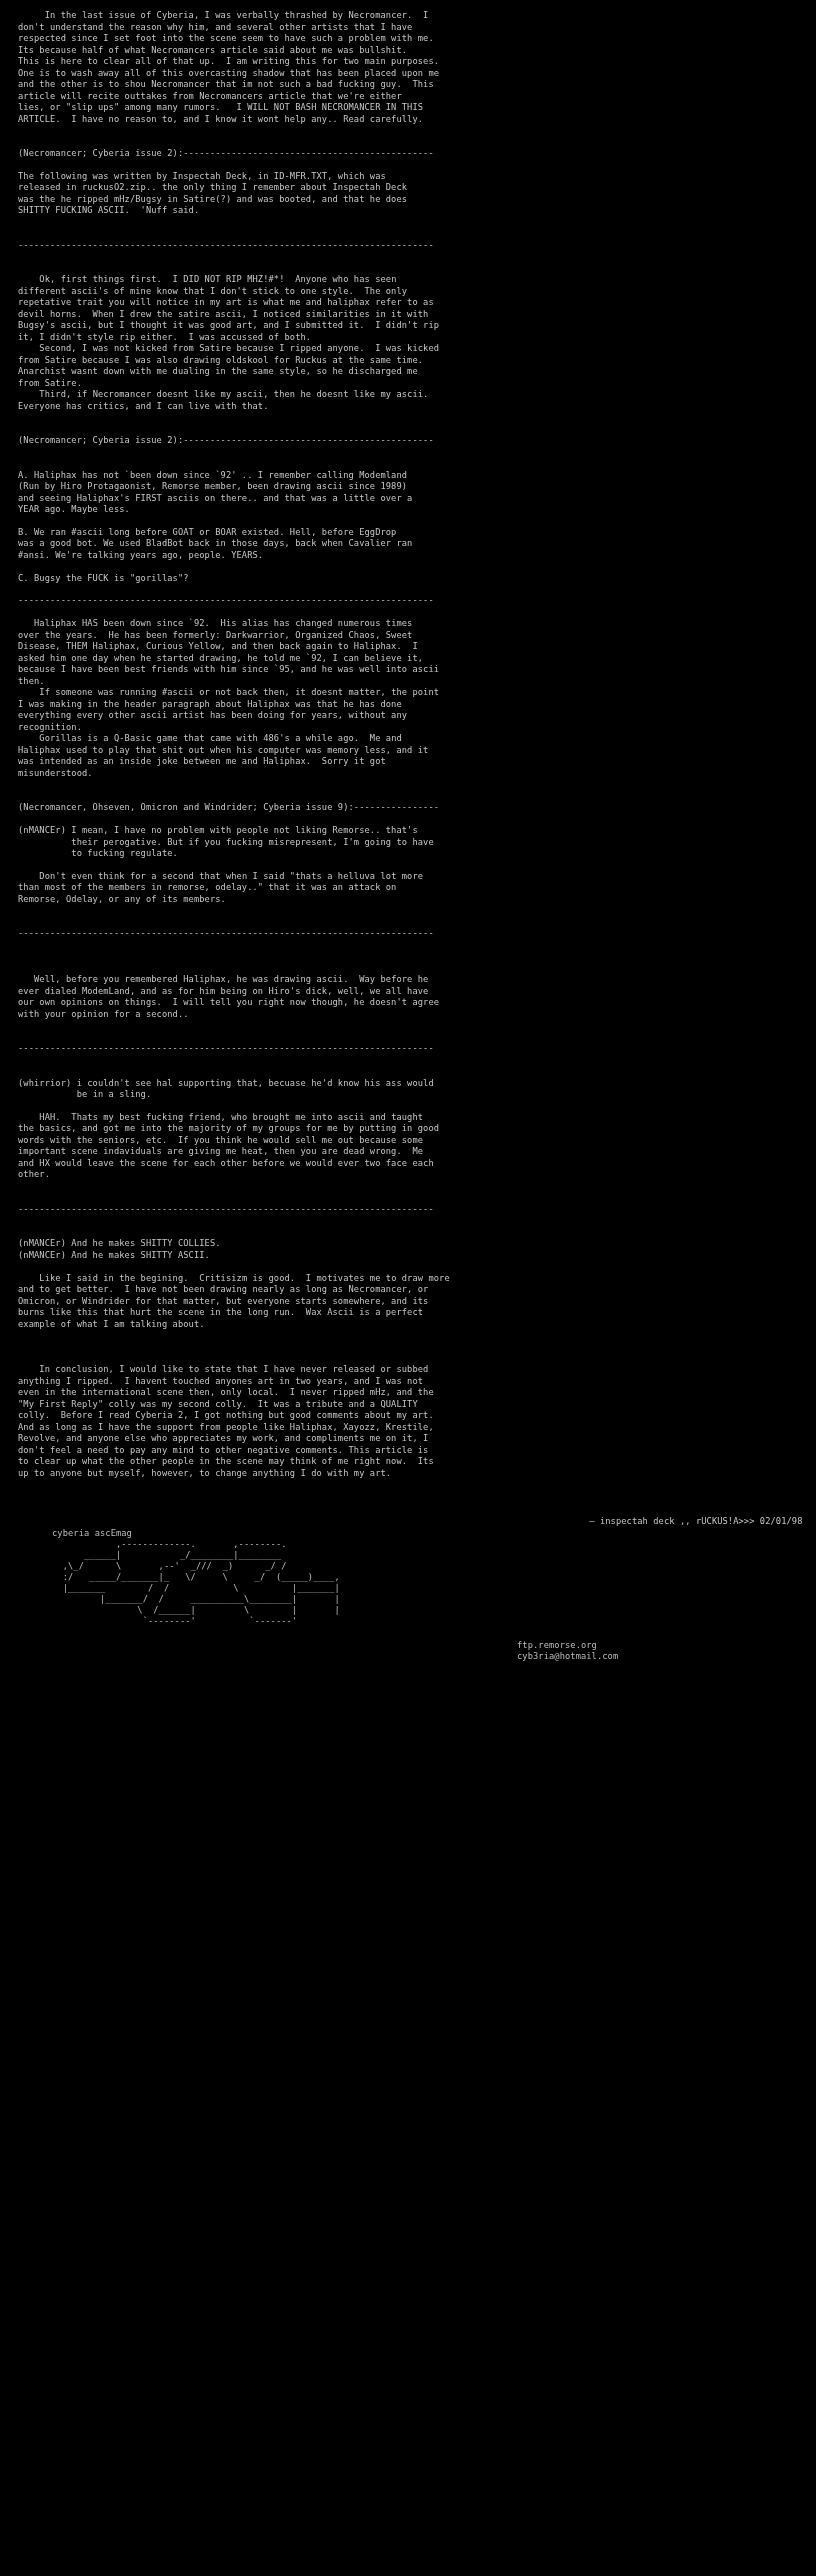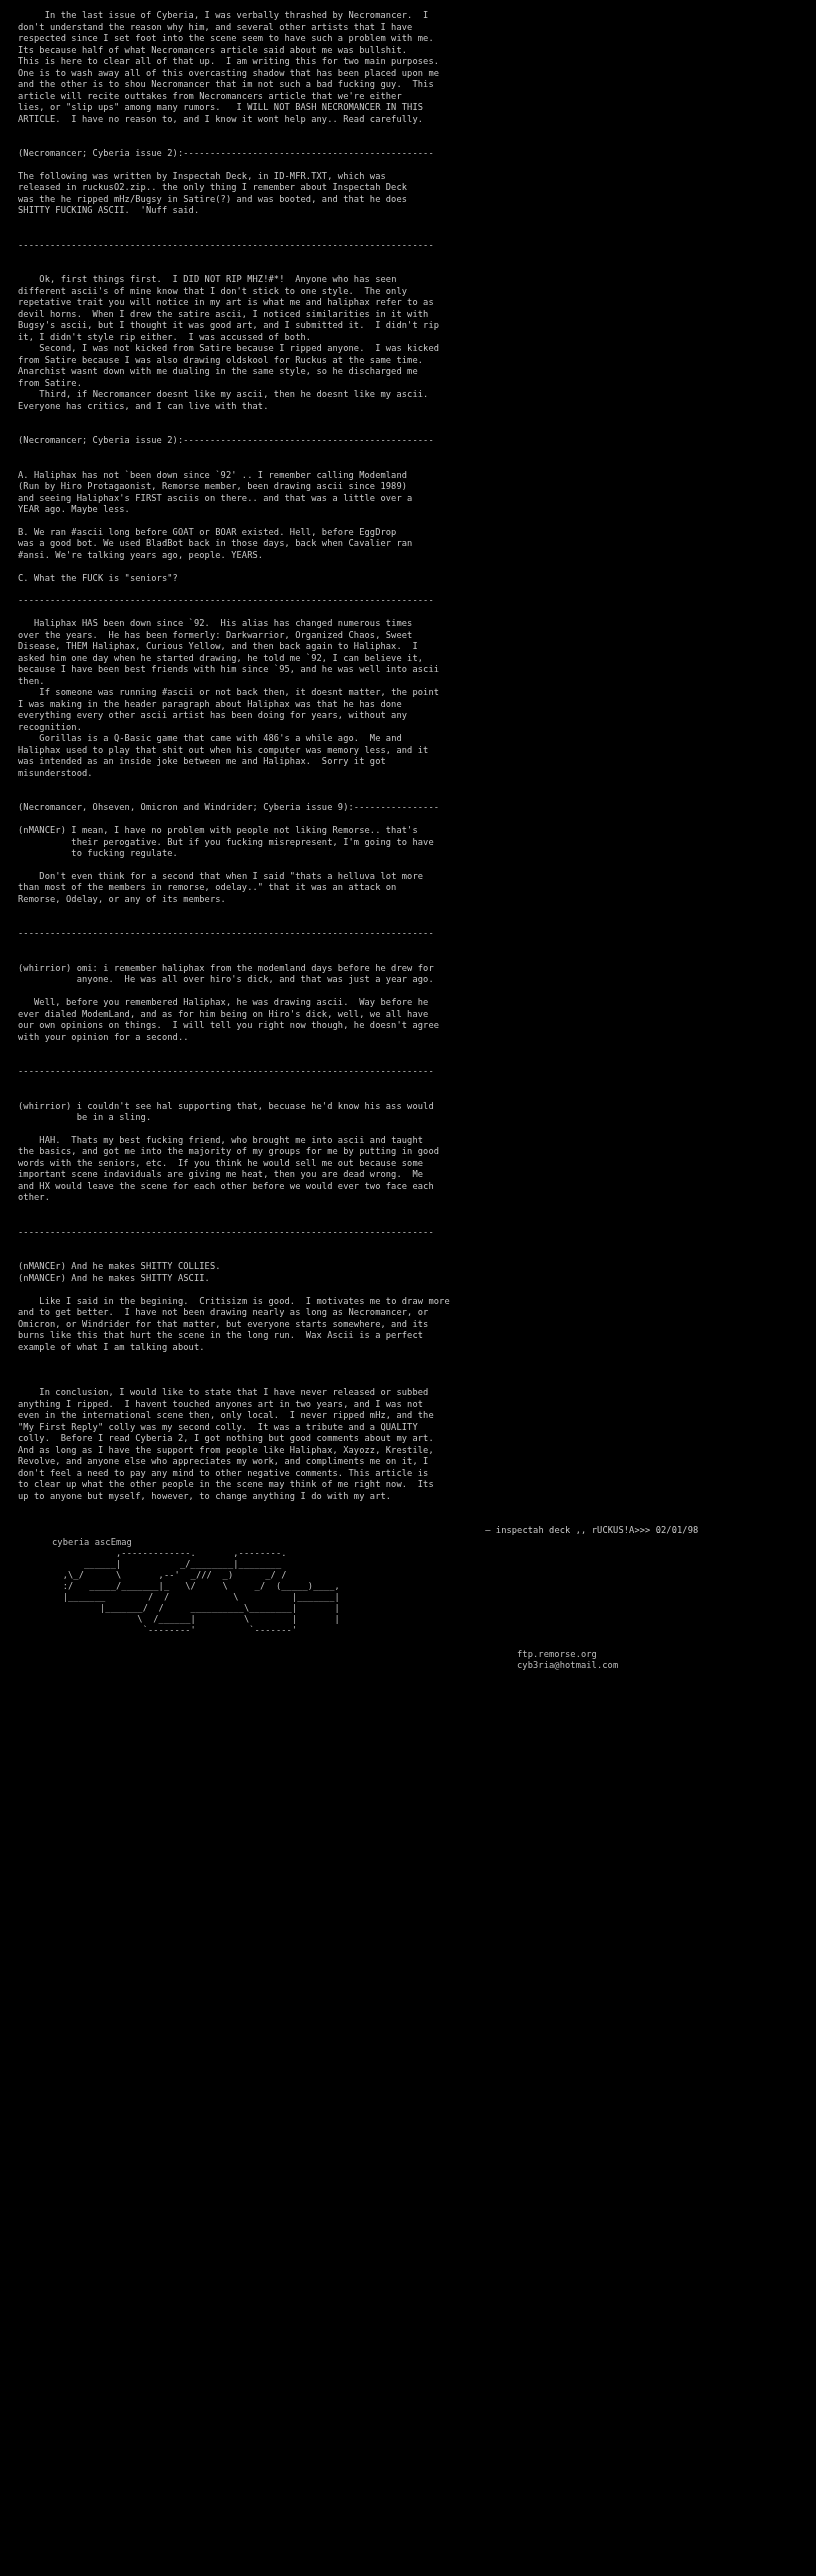--- a/index.html
+++ b/index.html
@@ -42,22 +42,23 @@
   pre.block {
     margin-bottom: 0;
   }
   .rule {
     color: #c8c8c8;
   }
   .spacer-1 { height: 11.3px; }
   .spacer-2 { height: 23px; }
   .spacer-3 { height: 34px; }
   .sig {
-    text-align: center;
+    text-align: right;
     padding-left: 363px;
+    margin-top: 14px;
   }
   .ansi-art {
     padding-left: 34px;
   }
   .ansi-art pre {
     font-size: 8.7px;
     line-height: 11px;
     color: #bdbdbd;
   }
   .foot {
@@ -119,21 +120,21 @@
 (Run by Hiro Protagaonist, Remorse member, been drawing ascii since 1989)
 and seeing Haliphax's FIRST asciis on there.. and that was a little over a
 YEAR ago. Maybe less.</pre>
     <div class="spacer-1"></div>
 
     <pre class="block">B. We ran #ascii long before GOAT or BOAR existed. Hell, before EggDrop
 was a good bot. We used BladBot back in those days, back when Cavalier ran
 #ansi. We're talking years ago, people. YEARS.</pre>
     <div class="spacer-1"></div>
 
-    <pre class="block">C. What the FUCK is "seniors"?</pre>
+    <pre class="block">C. Bugsy the FUCK is "gorillas"?</pre>
     <div class="spacer-1"></div>
 
     <pre class="block rule">------------------------------------------------------------------------------</pre>
     <div class="spacer-1"></div>
 
     <pre class="block">   Haliphax HAS been down since `92.  His alias has changed numerous times
 over the years.  He has been formerly: Darkwarrior, Organized Chaos, Sweet
 Disease, THEM Haliphax, Curious Yellow, and then back again to Haliphax.  I
 asked him one day when he started drawing, he told me `92, I can believe it,
 because I have been best friends with him since `95, and he was well into ascii
@@ -157,22 +158,20 @@
     <div class="spacer-1"></div>
 
     <pre class="block">    Don't even think for a second that when I said "thats a helluva lot more
 than most of the members in remorse, odelay.." that it was an attack on
 Remorse, Odelay, or any of its members.</pre>
     <div class="spacer-2"></div>
 
     <pre class="block rule">------------------------------------------------------------------------------</pre>
     <div class="spacer-2"></div>
 
-    <pre class="block">(whirrior) omi: i remember haliphax from the modemland days before he drew for
-           anyone.  He was all over hiro's dick, and that was just a year ago.</pre>
     <div class="spacer-1"></div>
 
     <pre class="block">   Well, before you remembered Haliphax, he was drawing ascii.  Way before he
 ever dialed ModemLand, and as for him being on Hiro's dick, well, we all have
 our own opinions on things.  I will tell you right now though, he doesn't agree
 with your opinion for a second..</pre>
     <div class="spacer-2"></div>
 
     <pre class="block rule">------------------------------------------------------------------------------</pre>
     <div class="spacer-2"></div>

